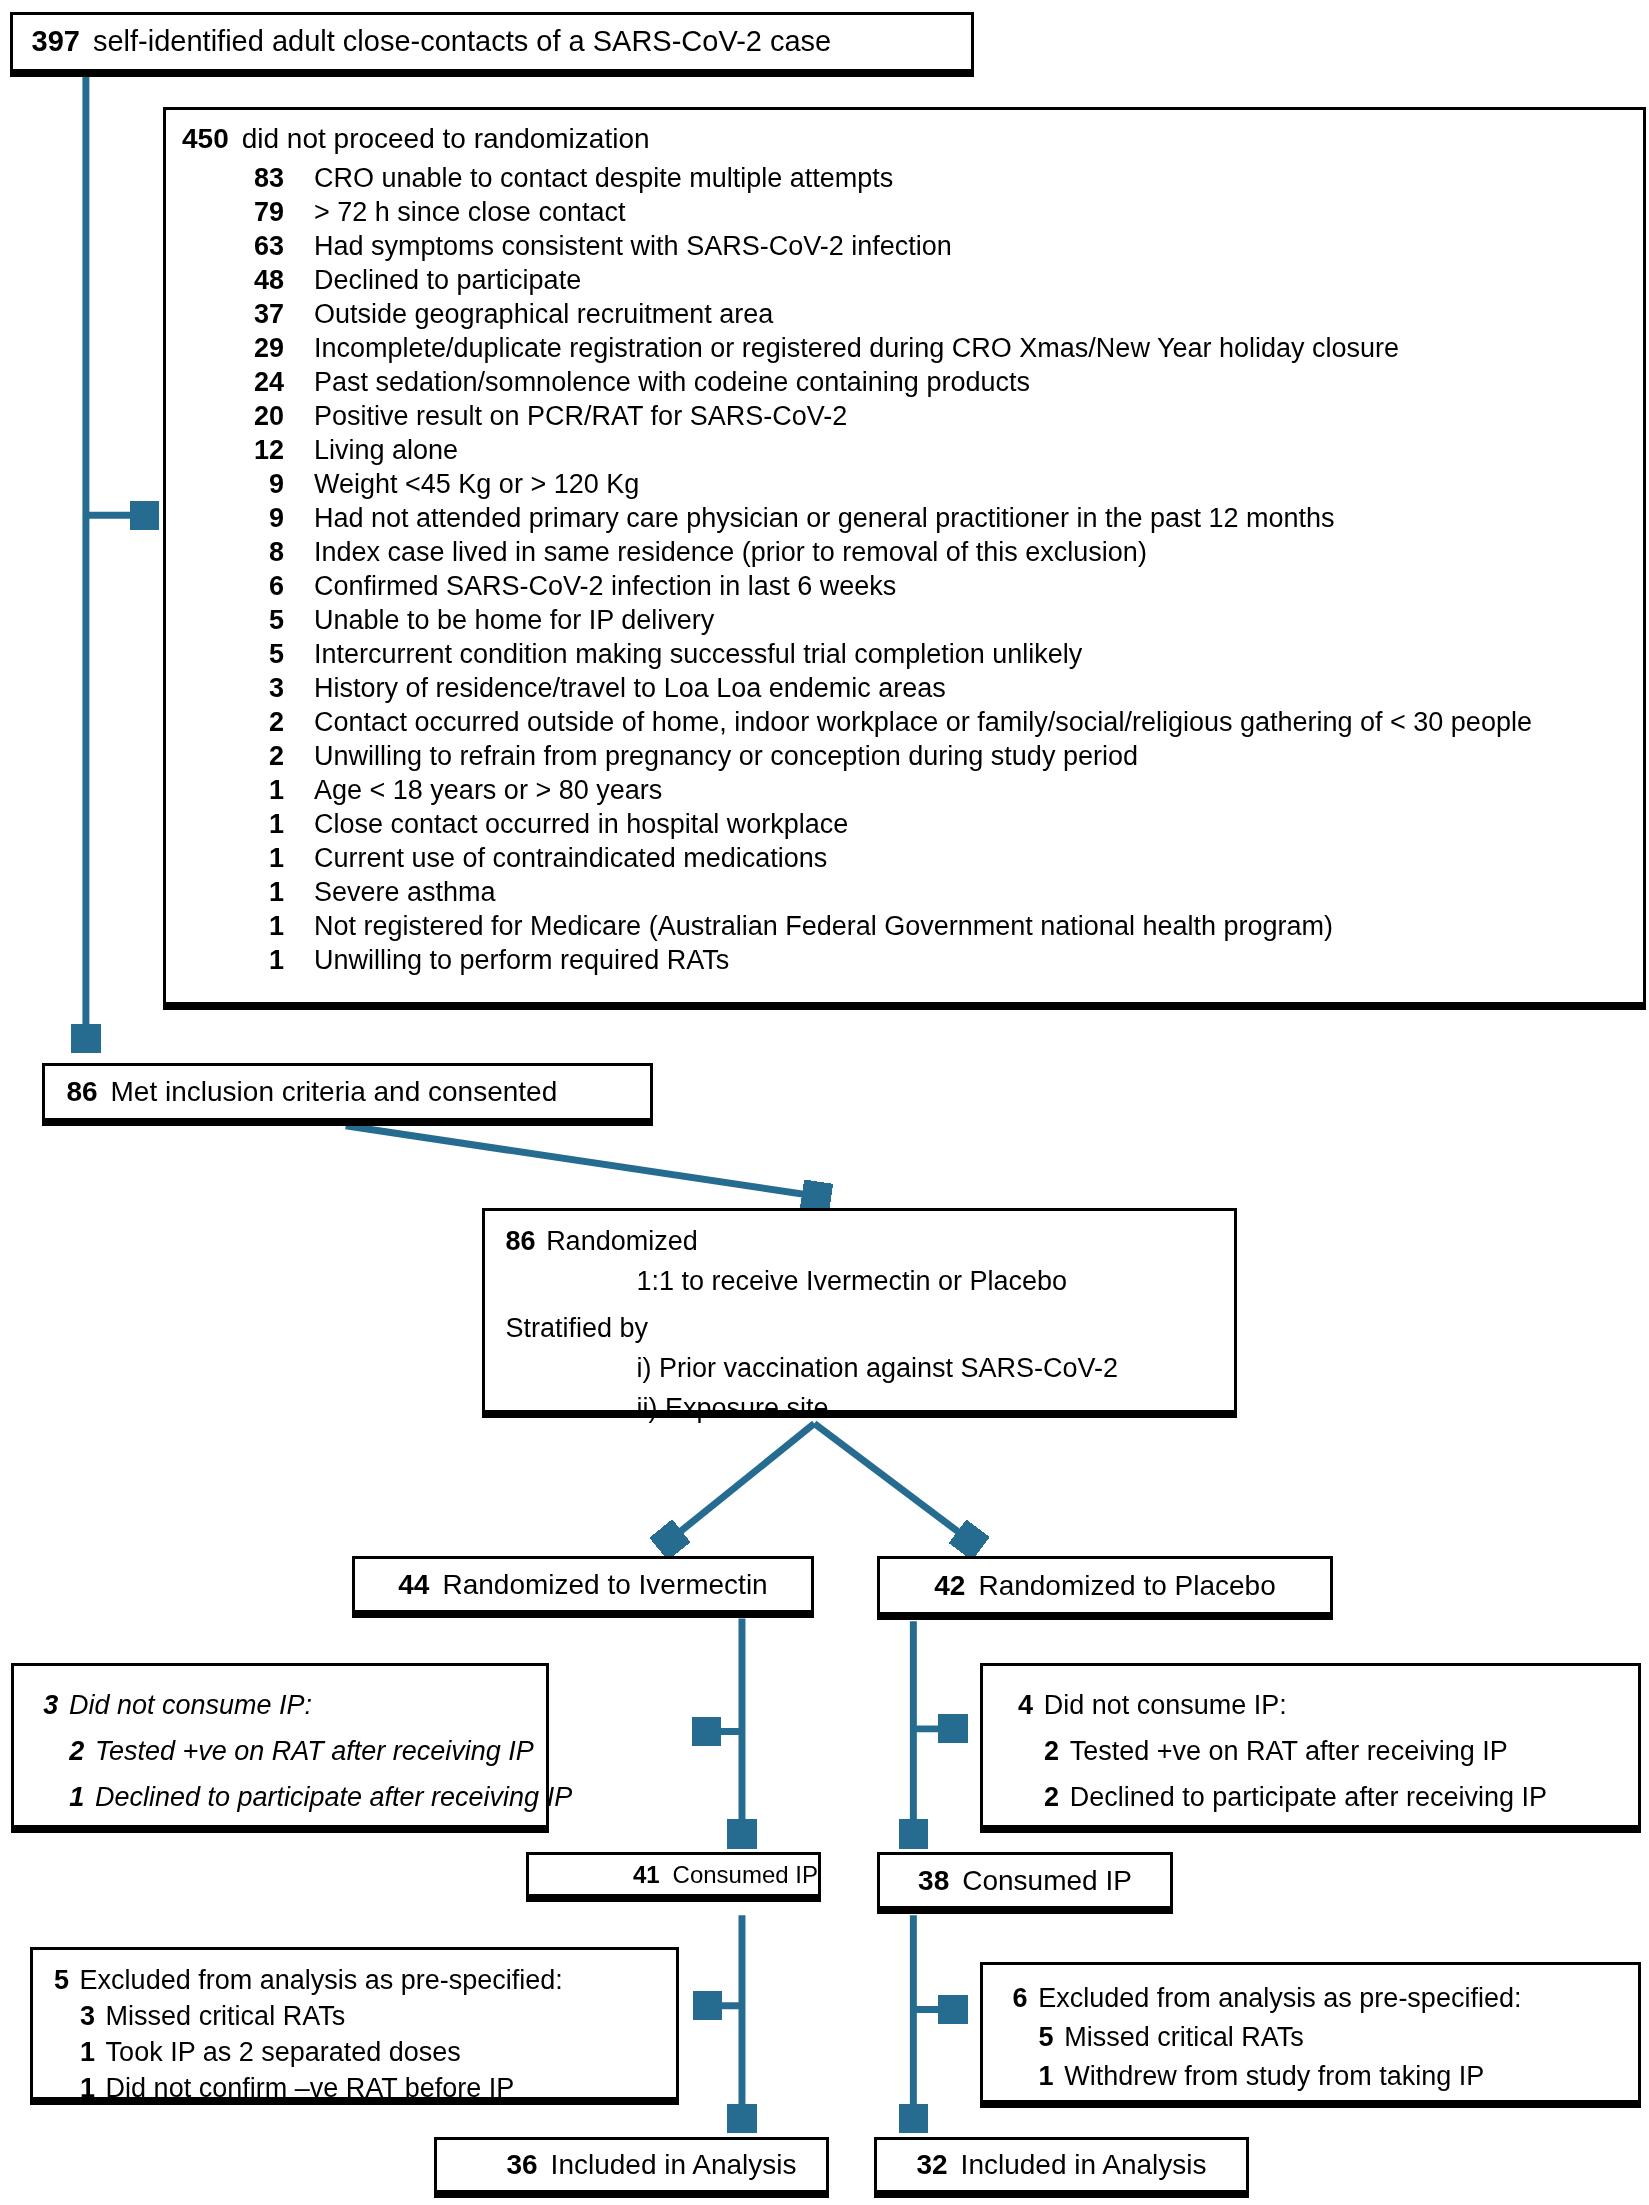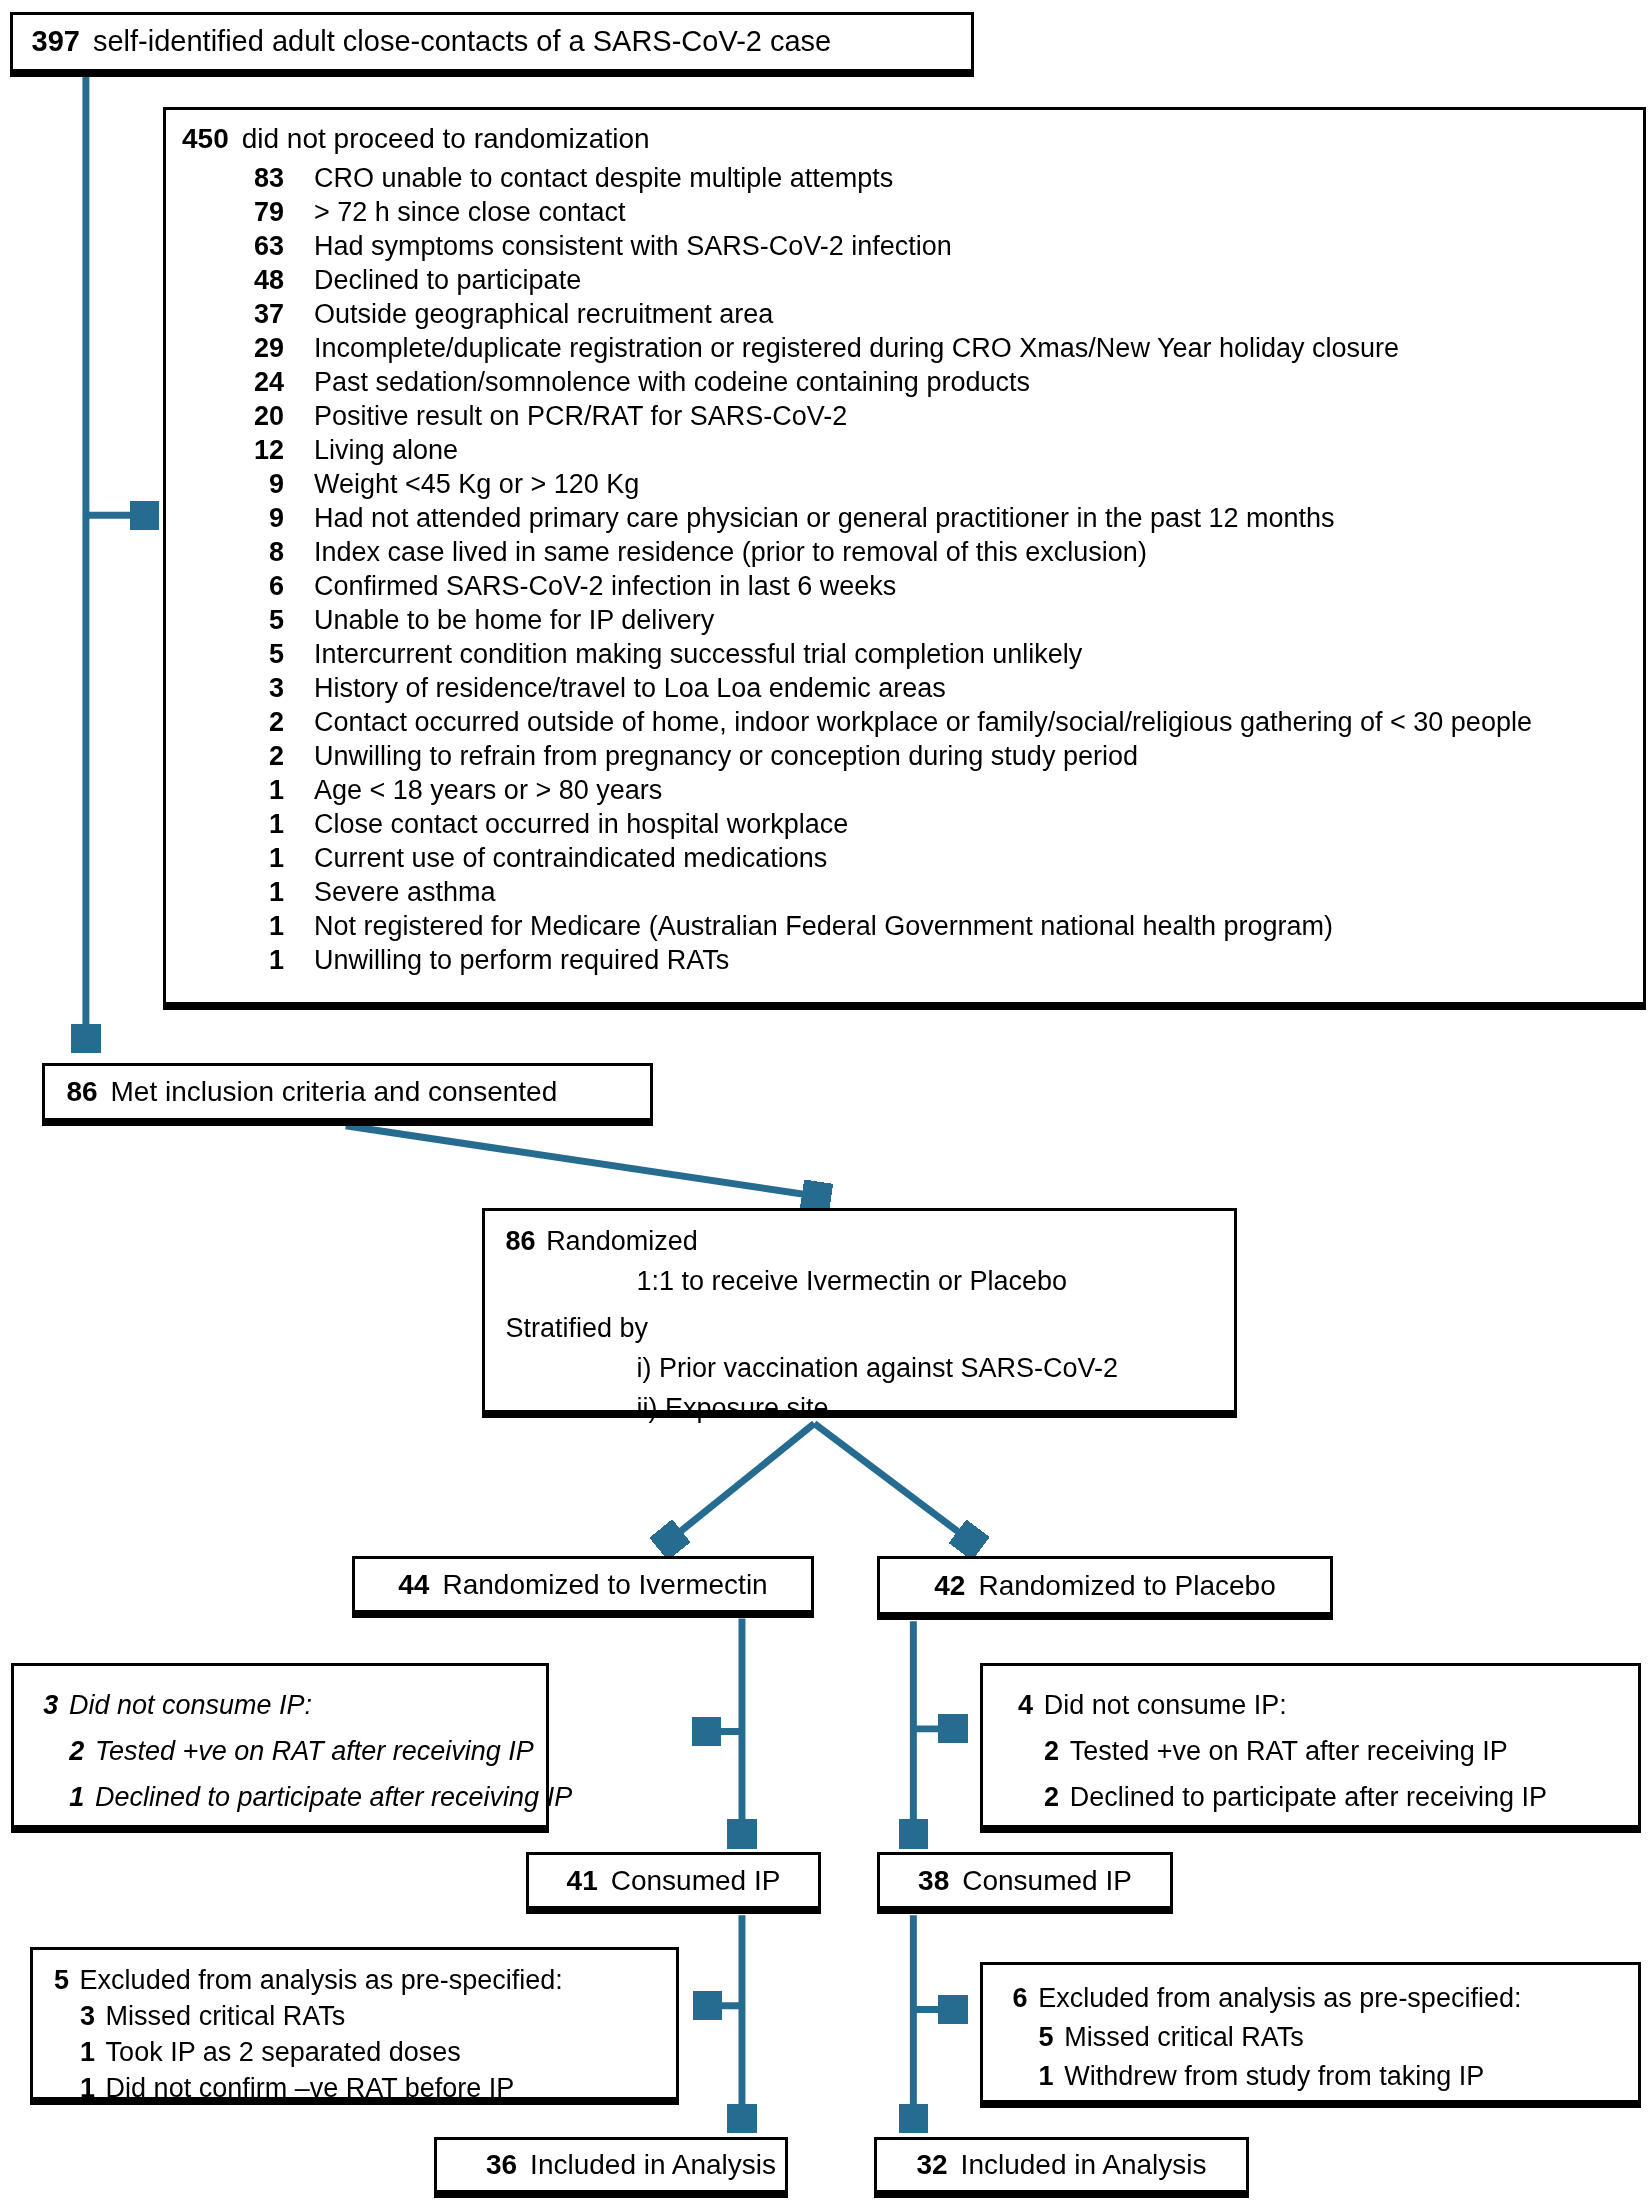--- a/index.html
+++ b/index.html
@@ -32,27 +32,27 @@
   #b-randomized .indent { padding-left:131px; }
   #b-randomized .strat  { margin-top:7.5px; }
 
   #b-arm-ivm    { left:332px;  top:1556px; width:462px; height:62px; font-size:28px; }
   #b-arm-pbo    { left:857px; top:1556px; width:456px; height:64px; font-size:28px; }
 
   #b-dnc-ivm    { left:10.7px;   top:1663px; width:538px; height:170px; padding:16px 0 0 29.5px; line-height:46px;font-style:italic; }
   #b-dnc-pbo    { left:980px; top:1663px; width:661px; height:170px; padding:16px 0 0 35px; line-height:46px; }
   .sub { padding-left:26px; }
 
-  #b-consumed-ivm { left:506px;  top:1852px; width:295px; height:62px; font-size:28px; }
+  #b-consumed-ivm { left:506px;  top:1852px; width:295px; height:50px; font-size:24px;justify-content:flex-end; }
   #b-consumed-pbo { left:857px; top:1852px; width:296px; height:62px; font-size:28px;justify-content:center; }
 
   #b-exc-ivm    { left:29.5px;   top:1947px; width:649px; height:158px; padding:11.8px 0 0 21.4px; line-height:36px; }
   #b-exc-pbo    { left:980px; top:1962px; width:661px; height:146px; padding:14px 0 0 29.5px; line-height:39px; }
 
-  #b-ana-ivm    { left:414px;  top:2137px; width:354px; height:61px; font-size:28px;padding-left:40px; }
+  #b-ana-ivm    { left:414px;  top:2137px; width:395px; height:61px; font-size:28px;padding-left:40px; }
   #b-ana-pbo    { left:854px; top:2137px; width:375px; height:61px; font-size:28px; }
 </style>
 </head>
 <body>
 
 <div class="canvas">
 
   <svg id="flow-arrows" viewBox="0 0 3080 4117" xmlns="http://www.w3.org/2000/svg">
     <defs>
       <marker id="ah" viewBox="0 0 10 10" refX="7" refY="5" markerWidth="4.2" markerHeight="4.2" orient="auto">

